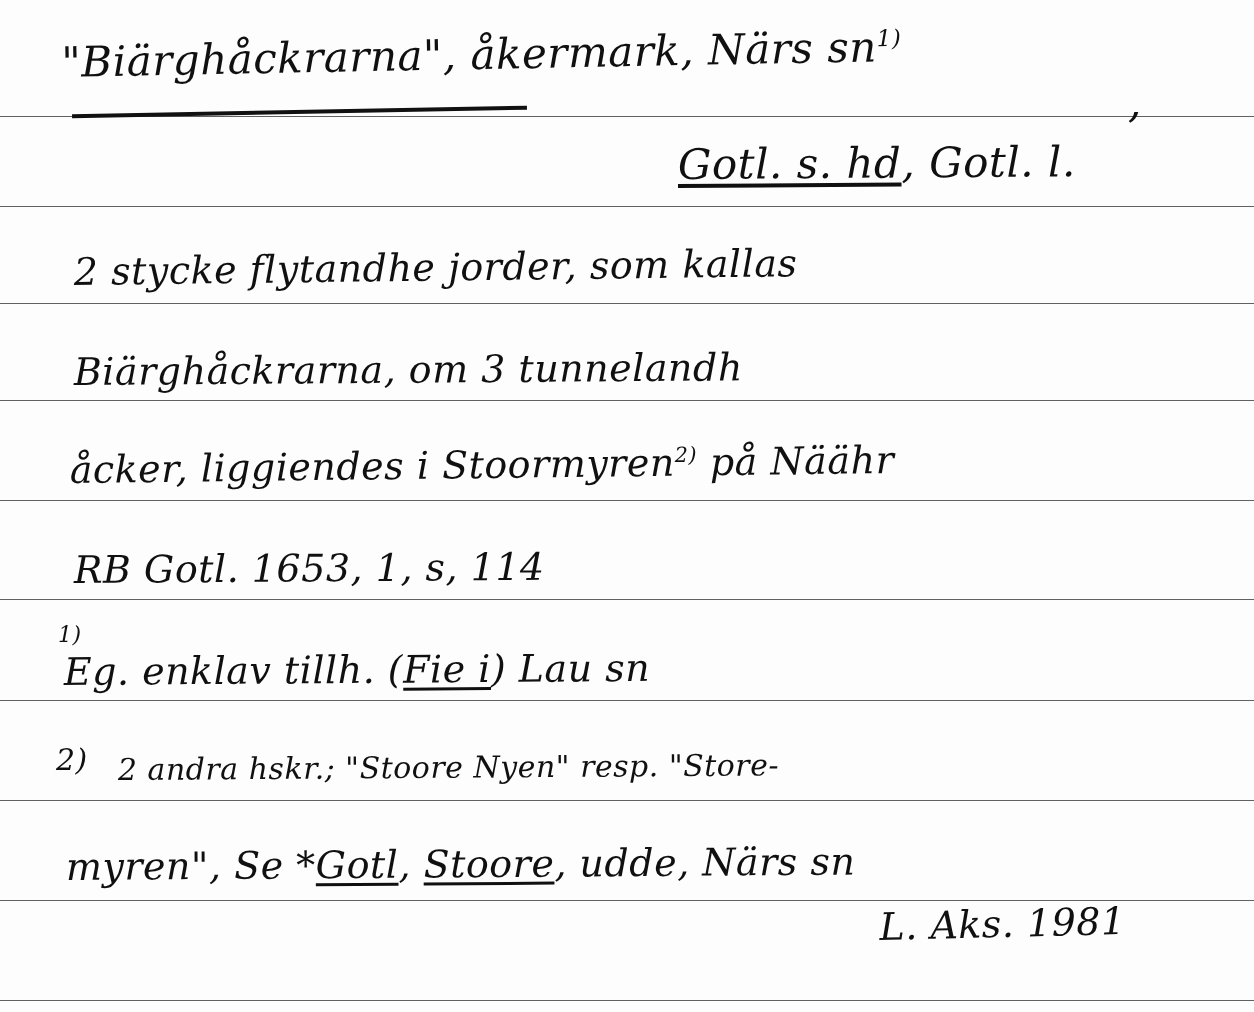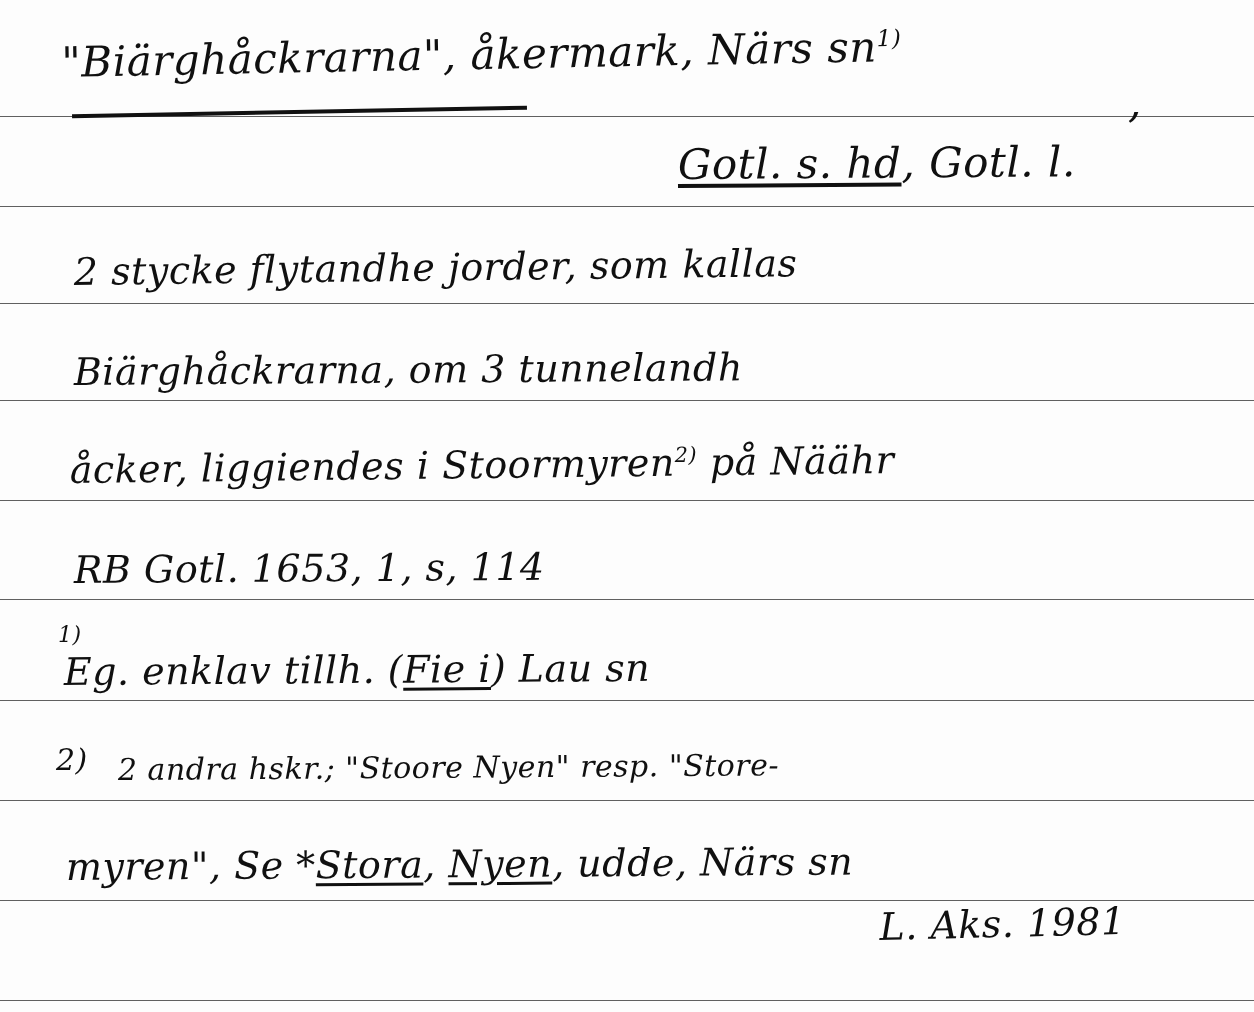--- a/index.html
+++ b/index.html
@@ -100,19 +100,19 @@
 
   <div class="hand tiny" style="left:58px; top:622px;">1)</div>
   <div class="hand mid r3" style="left:64px; top:650px;">
     <span>Eg. enklav tillh. (</span><span class="u">Fie i</span><span>) Lau sn</span>
   </div>
 
   <div class="hand small" style="left:56px; top:742px;">2)</div>
   <div class="hand small r3" style="left:118px; top:752px;">2 andra hskr.; "Stoore Nyen" resp. "Store-</div>
 
   <div class="hand mid r3" style="left:66px; top:845px;">
-    <span>myren", Se *</span><span class="u">Stora</span><span>,</span>
-    <span class="u">Nyen</span><span>, udde, Närs sn</span>
+    <span>myren", Se *</span><span class="u">Gotl</span><span>,</span>
+    <span class="u">Stoore</span><span>, udde, Närs sn</span>
   </div>
 
   <div class="hand mid r4" style="left:880px; top:905px;">L. Aks. 1981</div>
 
 </div>
 
 </body></html>

